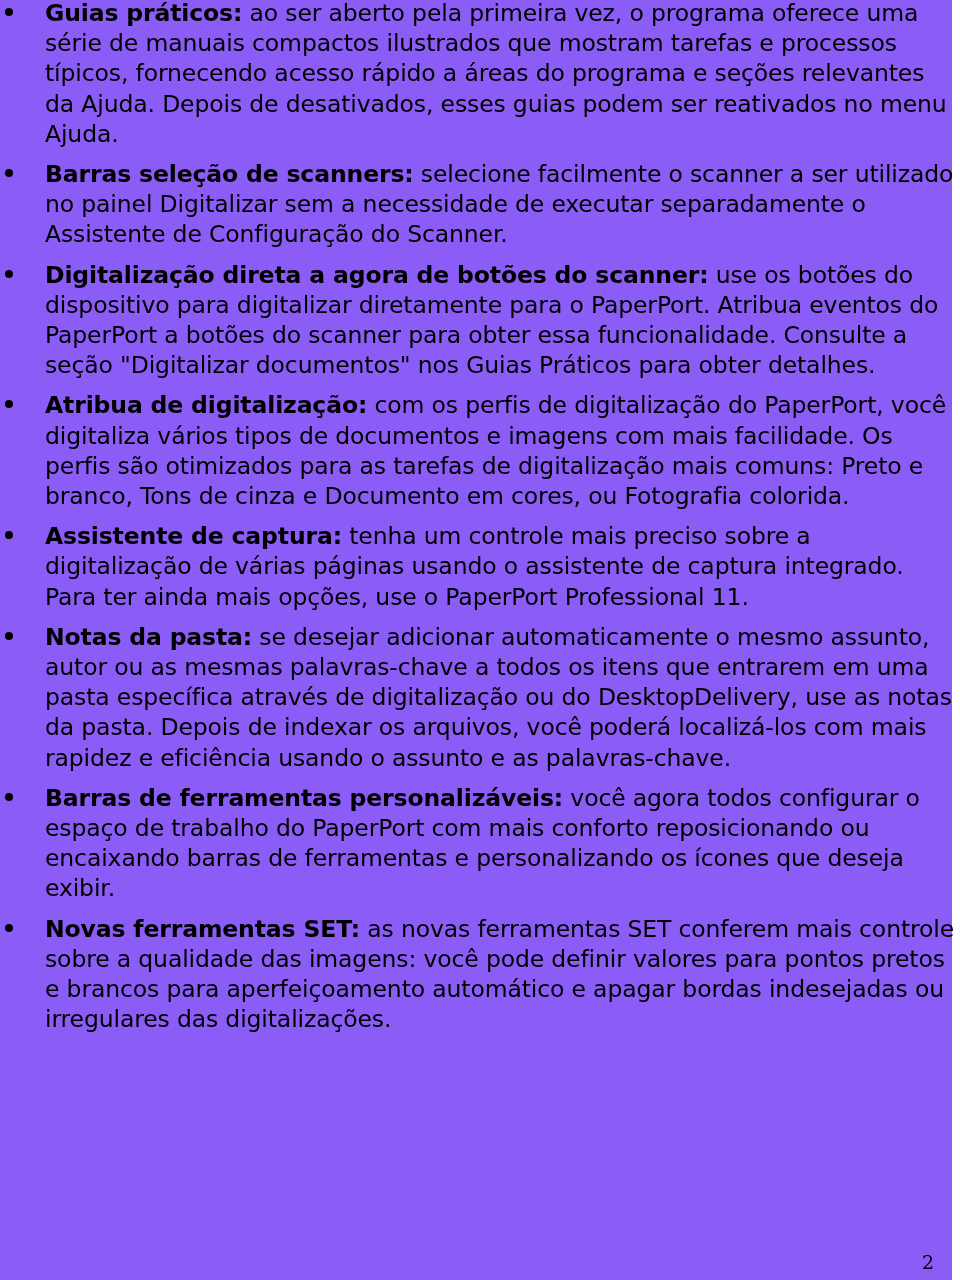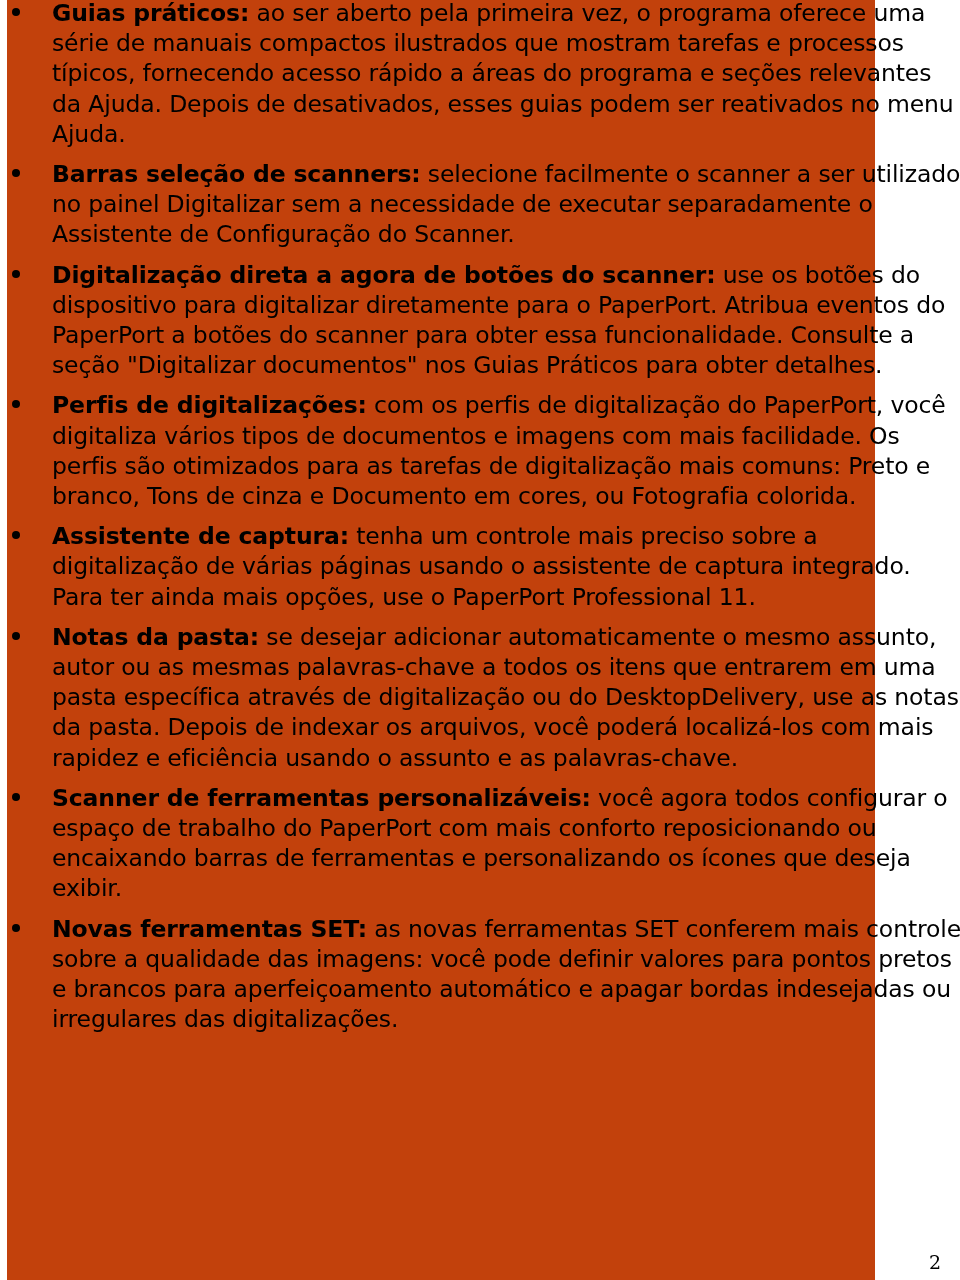--- a/index.html
+++ b/index.html
@@ -11,25 +11,25 @@
     width: 960px;
     height: 1280px;
     position: relative;
     overflow: hidden;
     font-family: "DejaVu Sans", sans-serif;
     color: #000000;
   }
 
   .page {
     position: absolute;
-    left: 7px;
+    left: 0;
     top: 0;
-    width: 868px;
+    width: 952px;
     height: 1280px;
-    background: #c2410c;
+    background: #8b5cf6;
   }
 
   .content {
     position: absolute;
     left: 0px;
     top: -2px;
     width: 960px;
   }
 
   ul.bullet-list {
@@ -97,33 +97,33 @@
 
       <li class="bullet-item">
         <span class="bullet-marker"></span><span class="bullet-lead">Barras seleção de scanners:</span><span class="bullet-body"> selecione facilmente o scanner a ser utilizado no painel Digitalizar sem a necessidade de executar separadamente o Assistente de Configuração do Scanner.</span>
       </li>
 
       <li class="bullet-item">
         <span class="bullet-marker"></span><span class="bullet-lead">Digitalização direta a agora de botões do scanner:</span><span class="bullet-body"> use os botões do dispositivo para digitalizar diretamente para o PaperPort. Atribua eventos do PaperPort a botões do scanner para obter essa funcionalidade. Consulte a seção "Digitalizar documentos" nos Guias Práticos para obter detalhes.</span>
       </li>
 
       <li class="bullet-item">
-        <span class="bullet-marker"></span><span class="bullet-lead">Perfis de digitalizações:</span><span class="bullet-body"> com os perfis de digitalização do PaperPort, você digitaliza vários tipos de documentos e imagens com mais facilidade. Os perfis são otimizados para as tarefas de digitalização mais comuns: Preto e branco, Tons de cinza e Documento em cores, ou Fotografia colorida.</span>
+        <span class="bullet-marker"></span><span class="bullet-lead">Atribua de digitalização:</span><span class="bullet-body"> com os perfis de digitalização do PaperPort, você digitaliza vários tipos de documentos e imagens com mais facilidade. Os perfis são otimizados para as tarefas de digitalização mais comuns: Preto e branco, Tons de cinza e Documento em cores, ou Fotografia colorida.</span>
       </li>
 
       <li class="bullet-item">
         <span class="bullet-marker"></span><span class="bullet-lead">Assistente de captura:</span><span class="bullet-body"> tenha um controle mais preciso sobre a digitalização de várias páginas usando o assistente de captura integrado. Para ter ainda mais opções, use o PaperPort Professional 11.</span>
       </li>
 
       <li class="bullet-item">
         <span class="bullet-marker"></span><span class="bullet-lead">Notas da pasta:</span><span class="bullet-body"> se desejar adicionar automaticamente o mesmo assunto, autor ou as mesmas palavras-chave a todos os itens que entrarem em uma pasta específica através de digitalização ou do DesktopDelivery, use as notas da pasta. Depois de indexar os arquivos, você poderá localizá-los com mais rapidez e eficiência usando o assunto e as palavras-chave.</span>
       </li>
 
       <li class="bullet-item">
-        <span class="bullet-marker"></span><span class="bullet-lead">Scanner de ferramentas personalizáveis:</span><span class="bullet-body"> você agora todos configurar o espaço de trabalho do PaperPort com mais conforto reposicionando ou encaixando barras de ferramentas e personalizando os ícones que deseja exibir.</span>
+        <span class="bullet-marker"></span><span class="bullet-lead">Barras de ferramentas personalizáveis:</span><span class="bullet-body"> você agora todos configurar o espaço de trabalho do PaperPort com mais conforto reposicionando ou encaixando barras de ferramentas e personalizando os ícones que deseja exibir.</span>
       </li>
 
       <li class="bullet-item">
         <span class="bullet-marker"></span><span class="bullet-lead">Novas ferramentas SET:</span><span class="bullet-body"> as novas ferramentas SET conferem mais controle sobre a qualidade das imagens: você pode definir valores para pontos pretos e brancos para aperfeiçoamento automático e apagar bordas indesejadas ou irregulares das digitalizações.</span>
       </li>
 
     </ul>
   </div>
 
   <div class="page-number">2</div>

